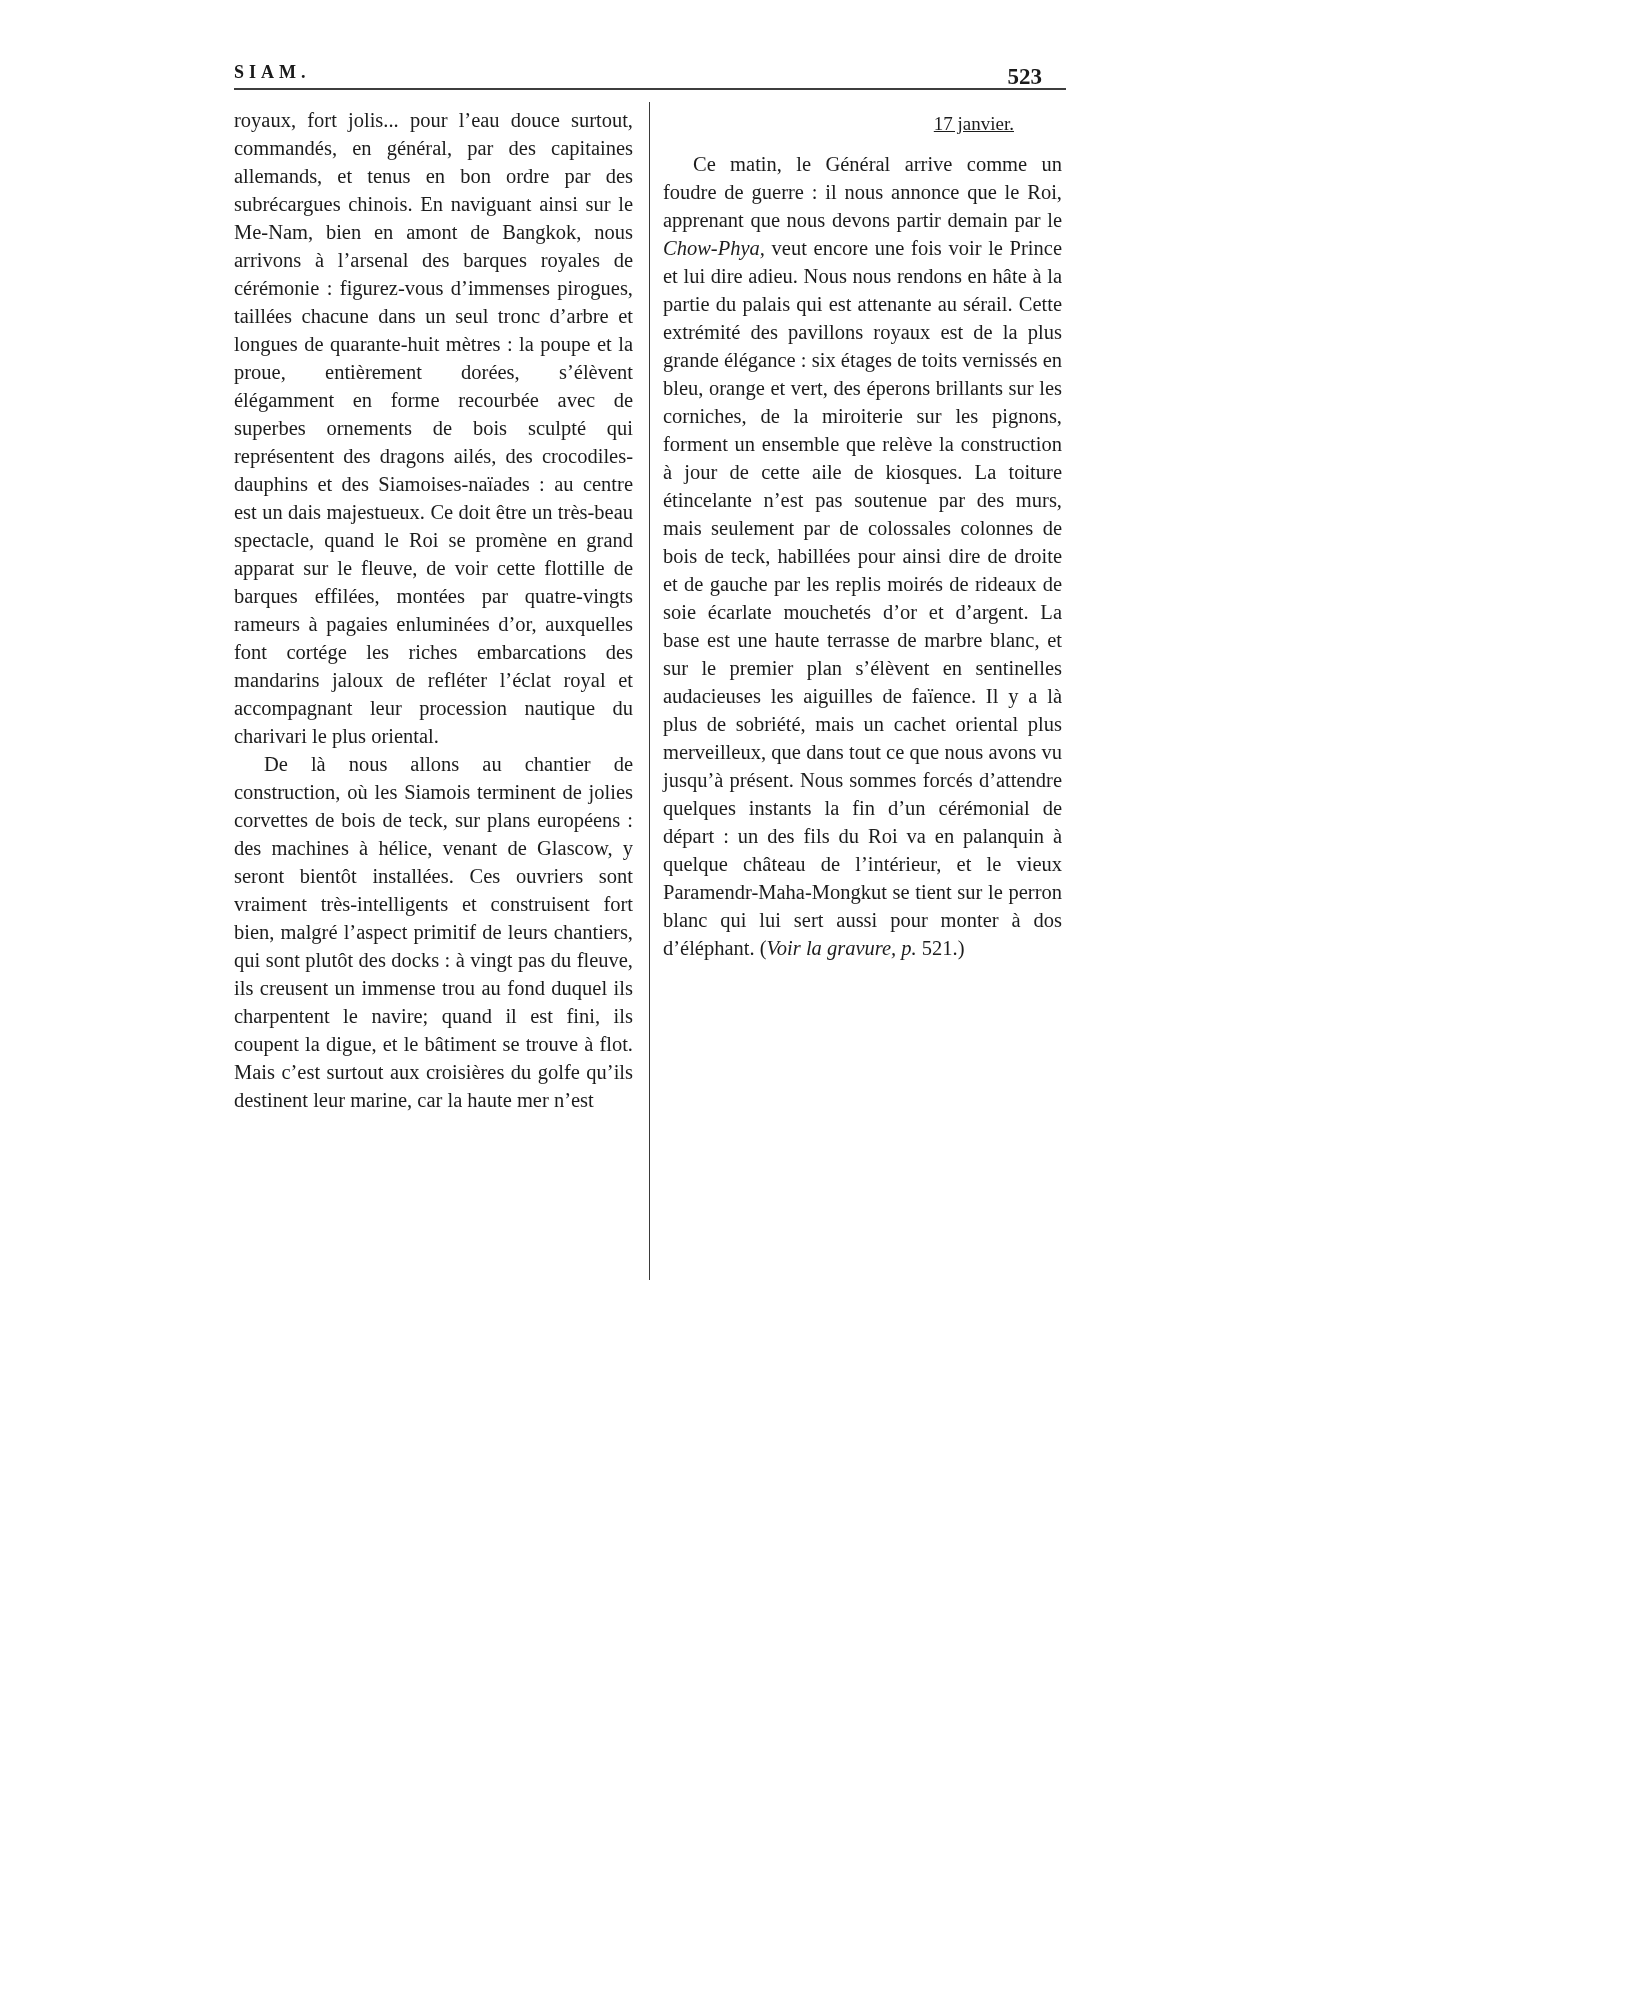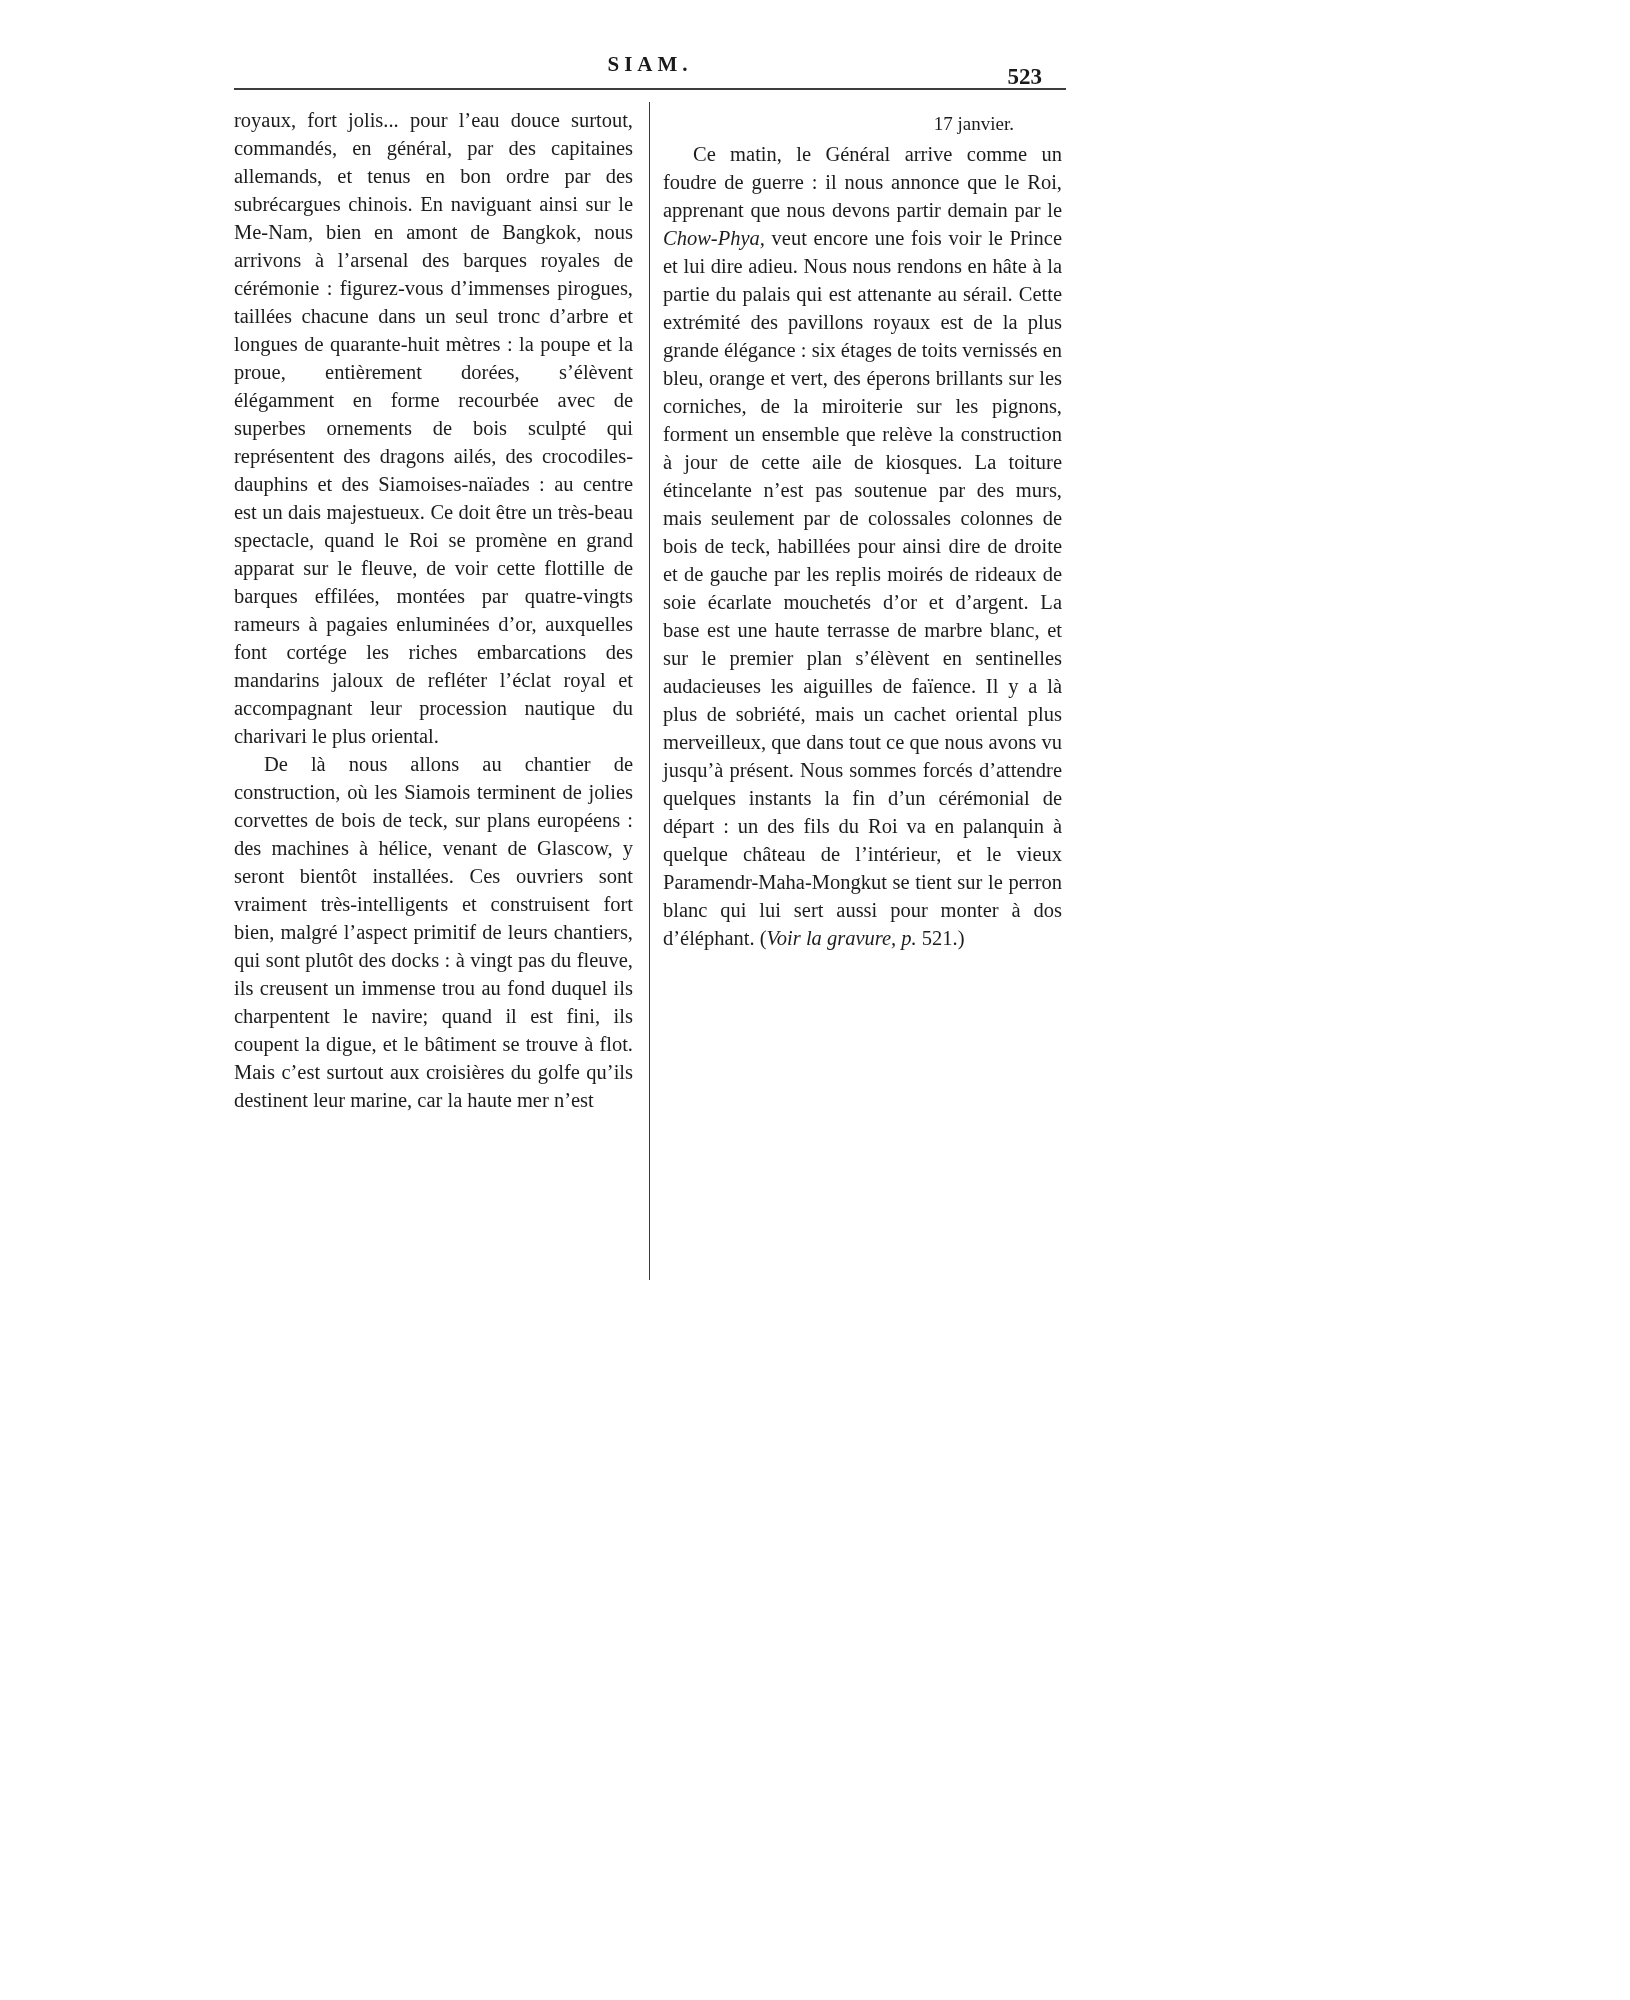--- a/index.html
+++ b/index.html
@@ -31,23 +31,22 @@
 
   .page-header {
     position: relative;
     height: 42px;
   }
 
   .running-title {
     position: absolute;
     left: 0;
     right: 0;
-    top: 6px;
-    text-align: center;
-    font-size: 21px;
+    top: 16px;
+    font-size: 18px;
     font-weight: bold;
     letter-spacing: 5px;
     color: #1a1a1a;
   }
 
   .page-number {
     position: absolute;
     right: 24px;
     top: 18px;
     font-size: 23px;
@@ -86,21 +85,22 @@
   .column p { margin: 0; }
 
   p.noindent { text-indent: 0; }
   p.indent   { text-indent: 30px; }
 
   p.dateline {
     text-align: right;
     padding-right: 48px;
     font-size: 19px;
     line-height: 28px;
-    margin: 4px 0 2px 0;
+    margin: 4px 0 12px 0;
+    text-decoration: underline;
   }
 
   em { font-style: italic; }
 </style>
 </head>
 <body>
 
 <div class="page">
   <div class="text-block">
 

